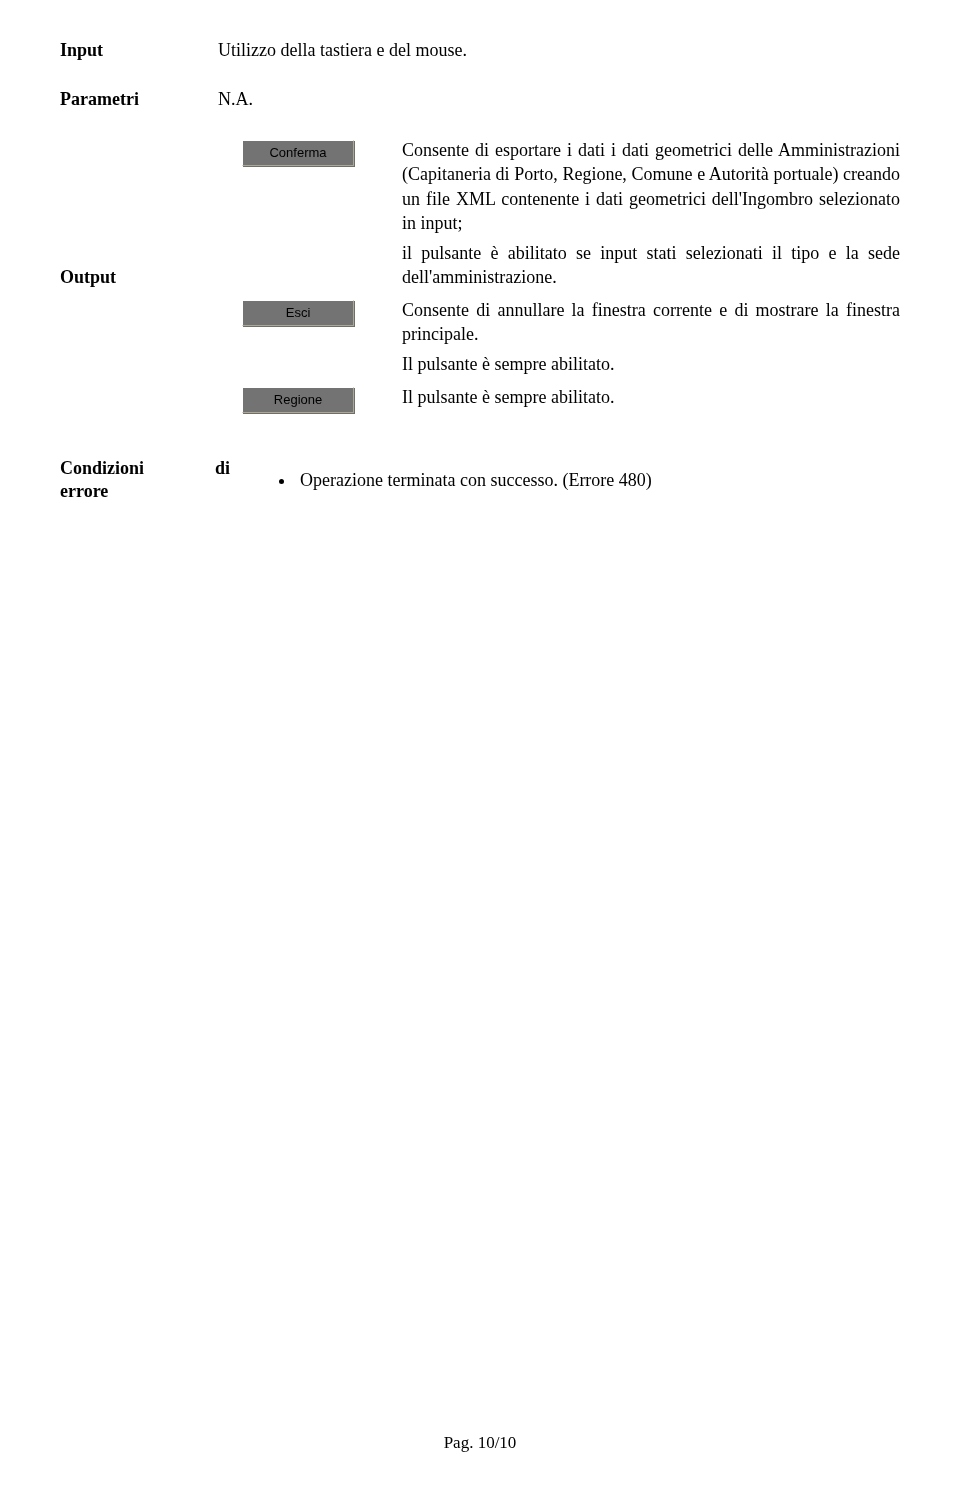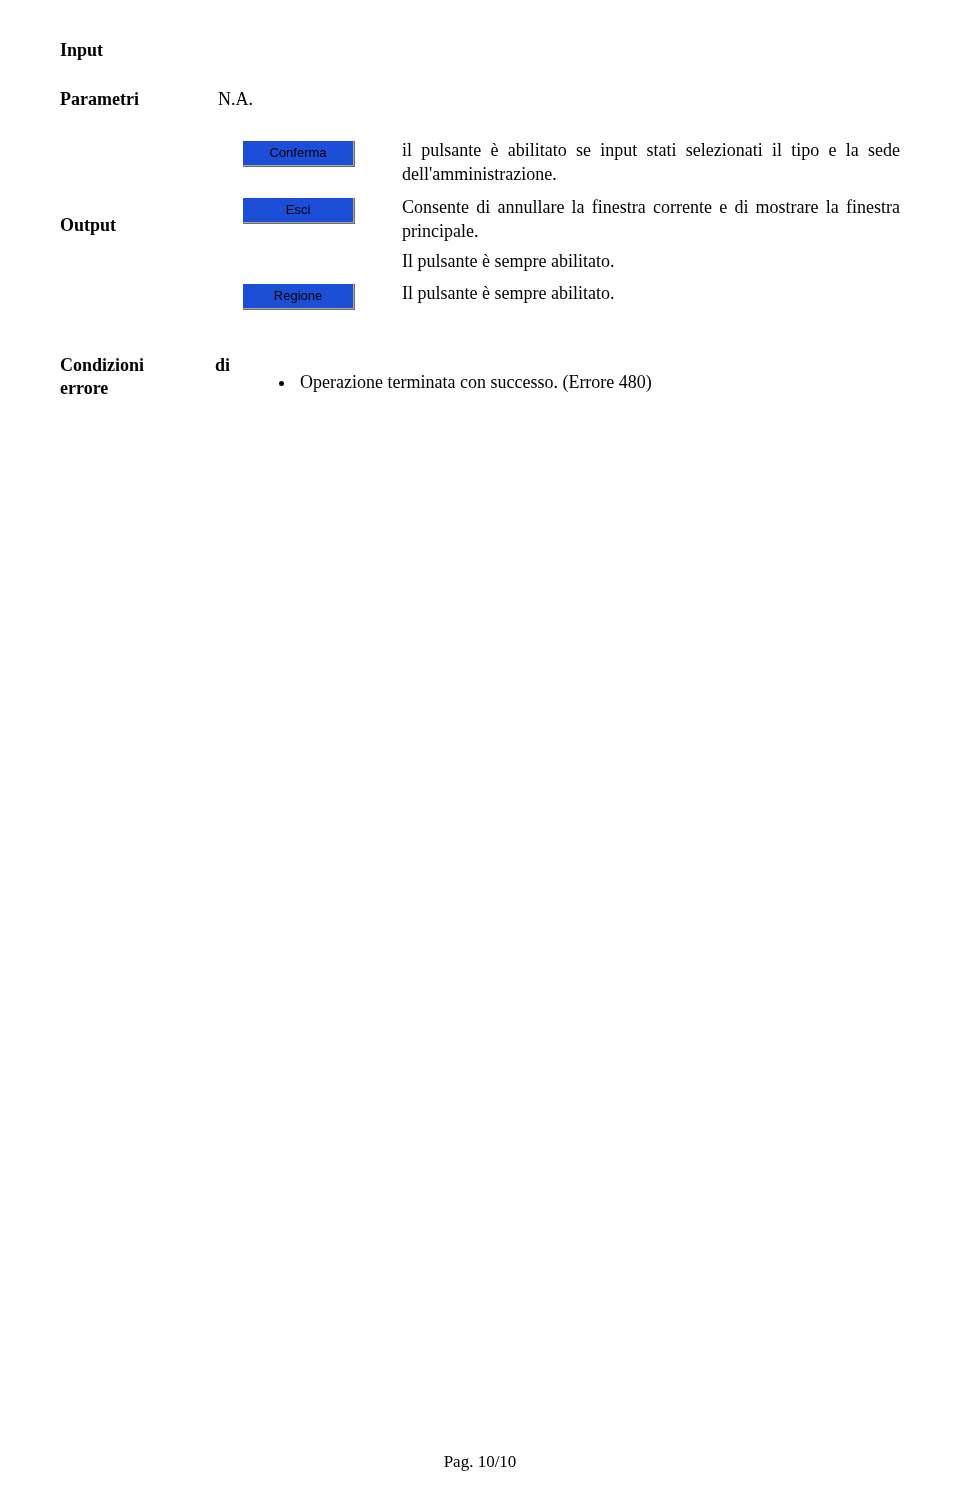--- a/index.html
+++ b/index.html
@@ -51,30 +51,30 @@
     }
     .win-button {
       display: inline-block;
       width: 112px;
       height: 26px;
       line-height: 24px;
       text-align: center;
       font-family: Tahoma, Arial, sans-serif;
       font-size: 13px;
       color: #000;
-      background: #1d4ed8;
+      background: #737373;
       border: 1px solid #aca899;
       border-top-color: #fff;
       border-left-color: #fff;
       box-shadow: 1px 1px 0 #716f64;
       box-sizing: border-box;
     }
     .cond-row {
       display: flex;
-      align-items: flex-end;
+      align-items: center;
       margin-top: 40px;
     }
     .cond-label {
       width: 200px;
       font-weight: bold;
       flex-shrink: 0;
       line-height: 1.3;
     }
     .cond-label .di {
       float: right;
@@ -85,48 +85,50 @@
     }
     .cond-value ul {
       margin: 8px;
       padding-left: 28px;
     }
     .cond-value li {
       padding-left: 4px;
     }
     .footer {
       position: absolute;
-      bottom: 23px;
+      bottom: 42px;
       left: 0;
       width: 100%;
       text-align: center;
       font-size: 17px;
     }
   </style>
 </head>
 <body>
 
 <div class="row">
   <div class="label-col">Input</div>
+  <div class="value-col">Utilizzo della tastiera e del mouse.</div>
 </div>
 
 <div class="row">
   <div class="label-col">Parametri</div>
   <div class="value-col">N.A.</div>
 </div>
 
 <div class="row output-block">
   <div class="label-col">Output</div>
   <div class="value-col">
 
     <div class="output-row">
       <div class="btn-col">
         <span class="win-button">Conferma</span>
       </div>
       <div class="desc-col">
+        <p>Consente di esportare i dati i dati geometrici delle Amministrazioni (Capitaneria di Porto, Regione, Comune e Autorità portuale) creando un file XML contenente i dati geometrici dell'Ingombro selezionato in input;</p>
         <p>il pulsante è abilitato se input stati selezionati il tipo e la sede dell'amministrazione.</p>
       </div>
     </div>
 
     <div class="output-row">
       <div class="btn-col">
         <span class="win-button">Esci</span>
       </div>
       <div class="desc-col">
         <p>Consente di annullare la finestra corrente e di mostrare la finestra principale.</p>

